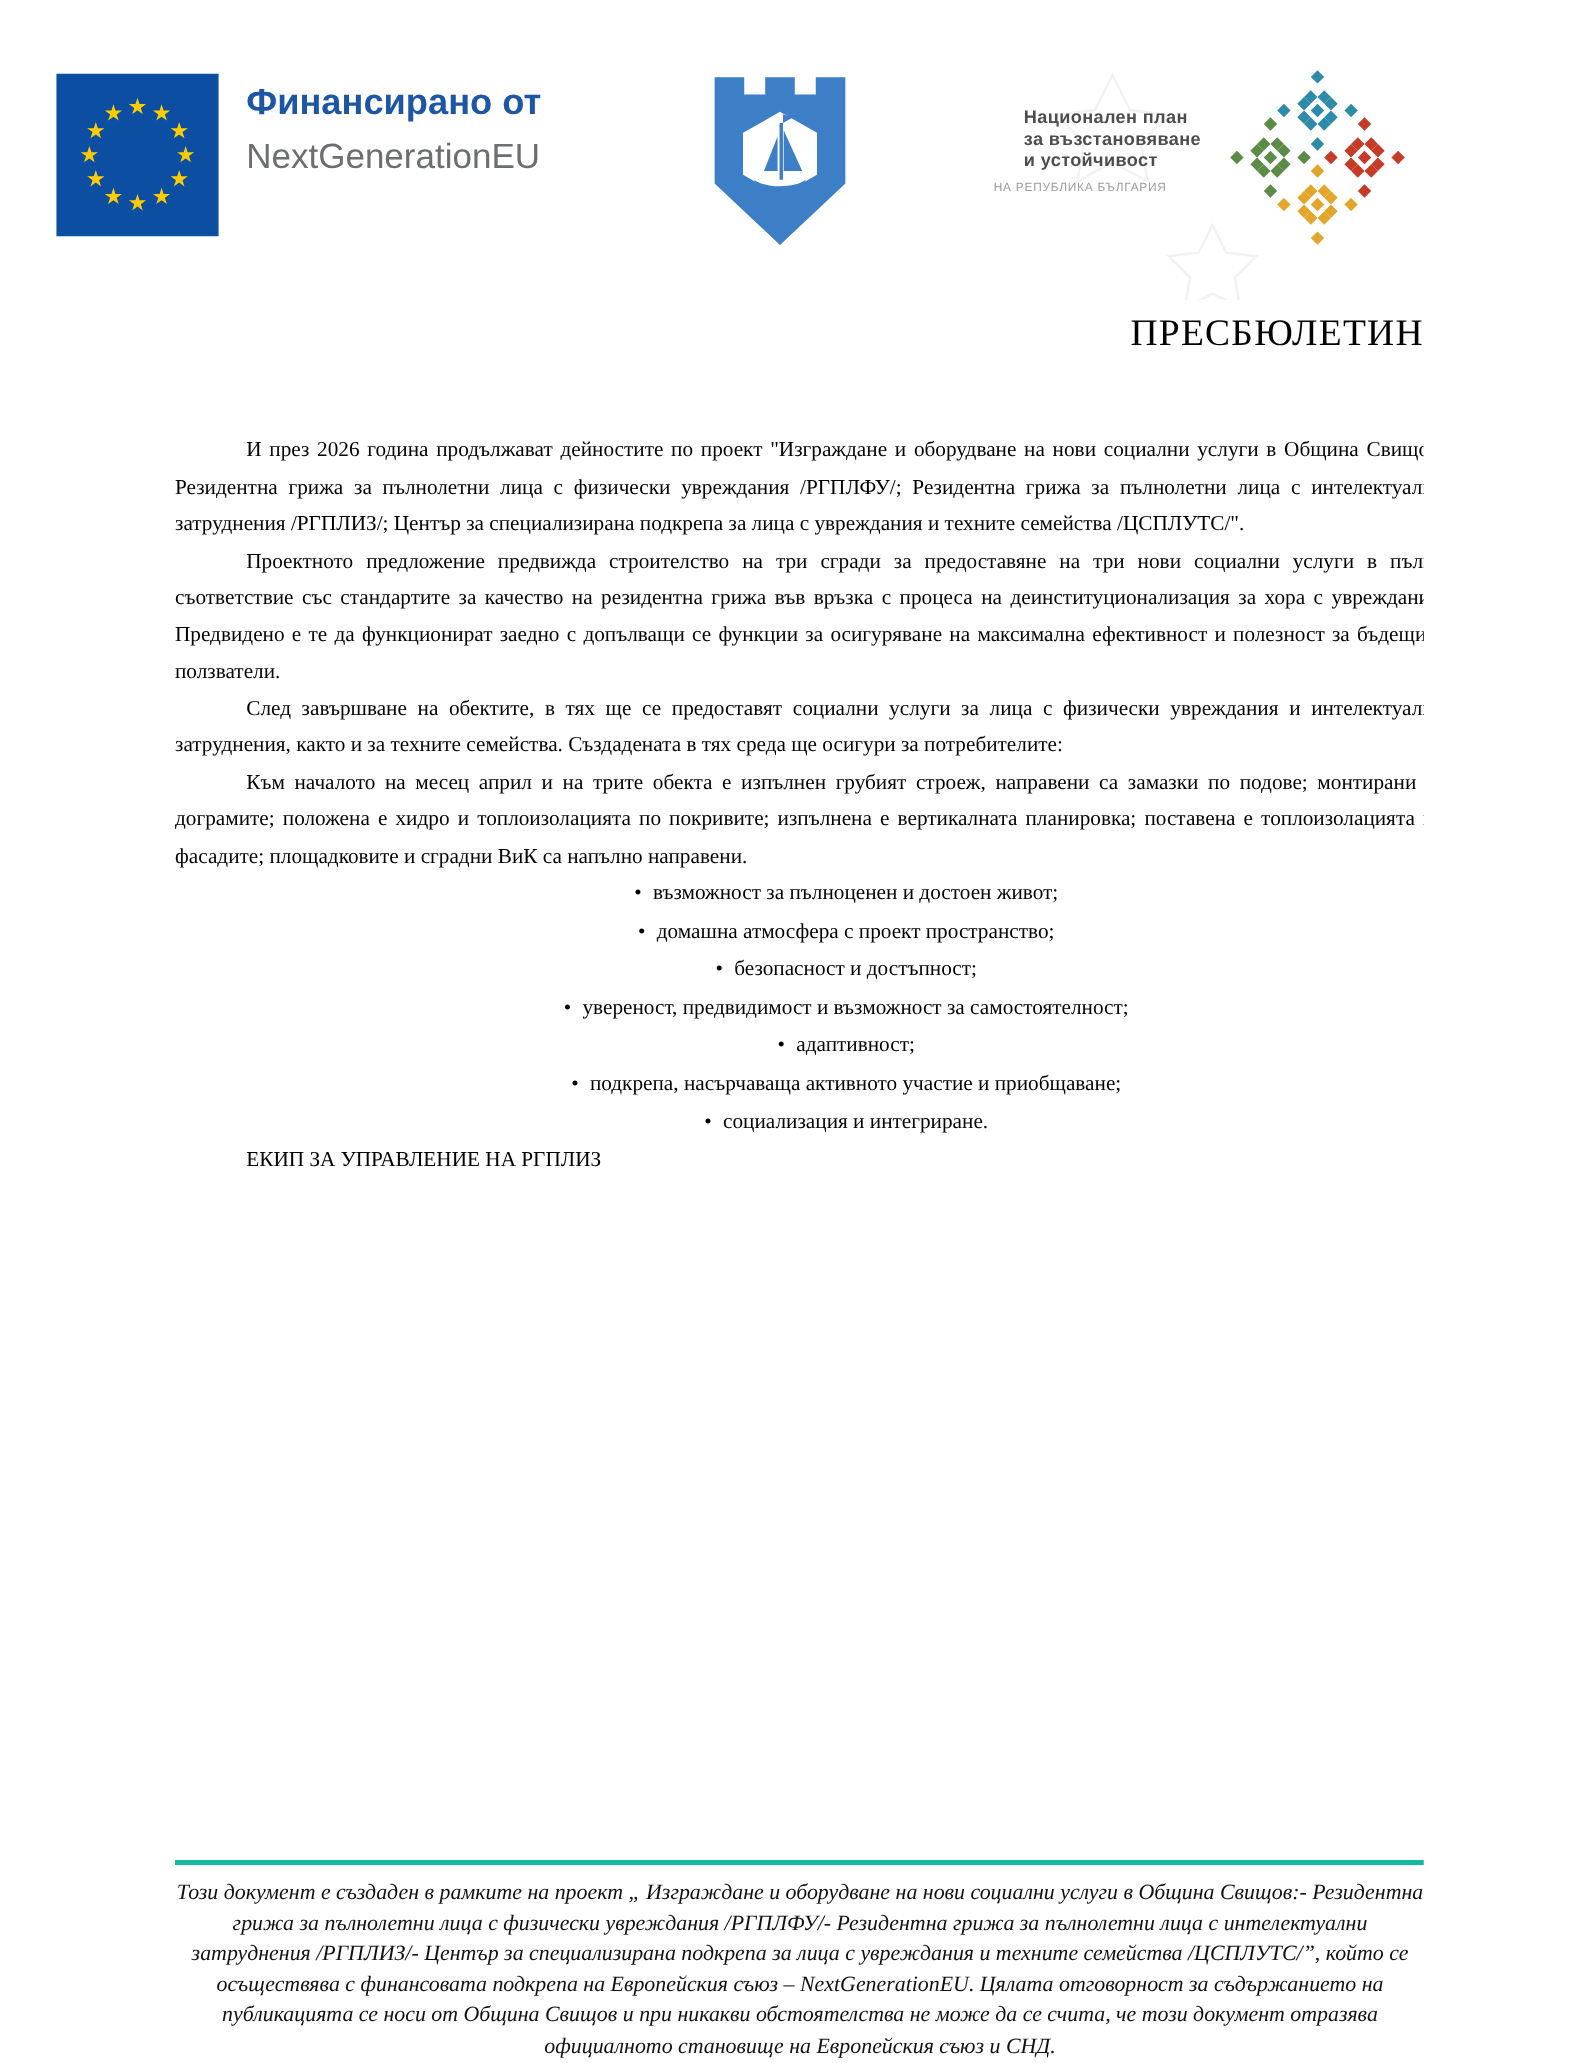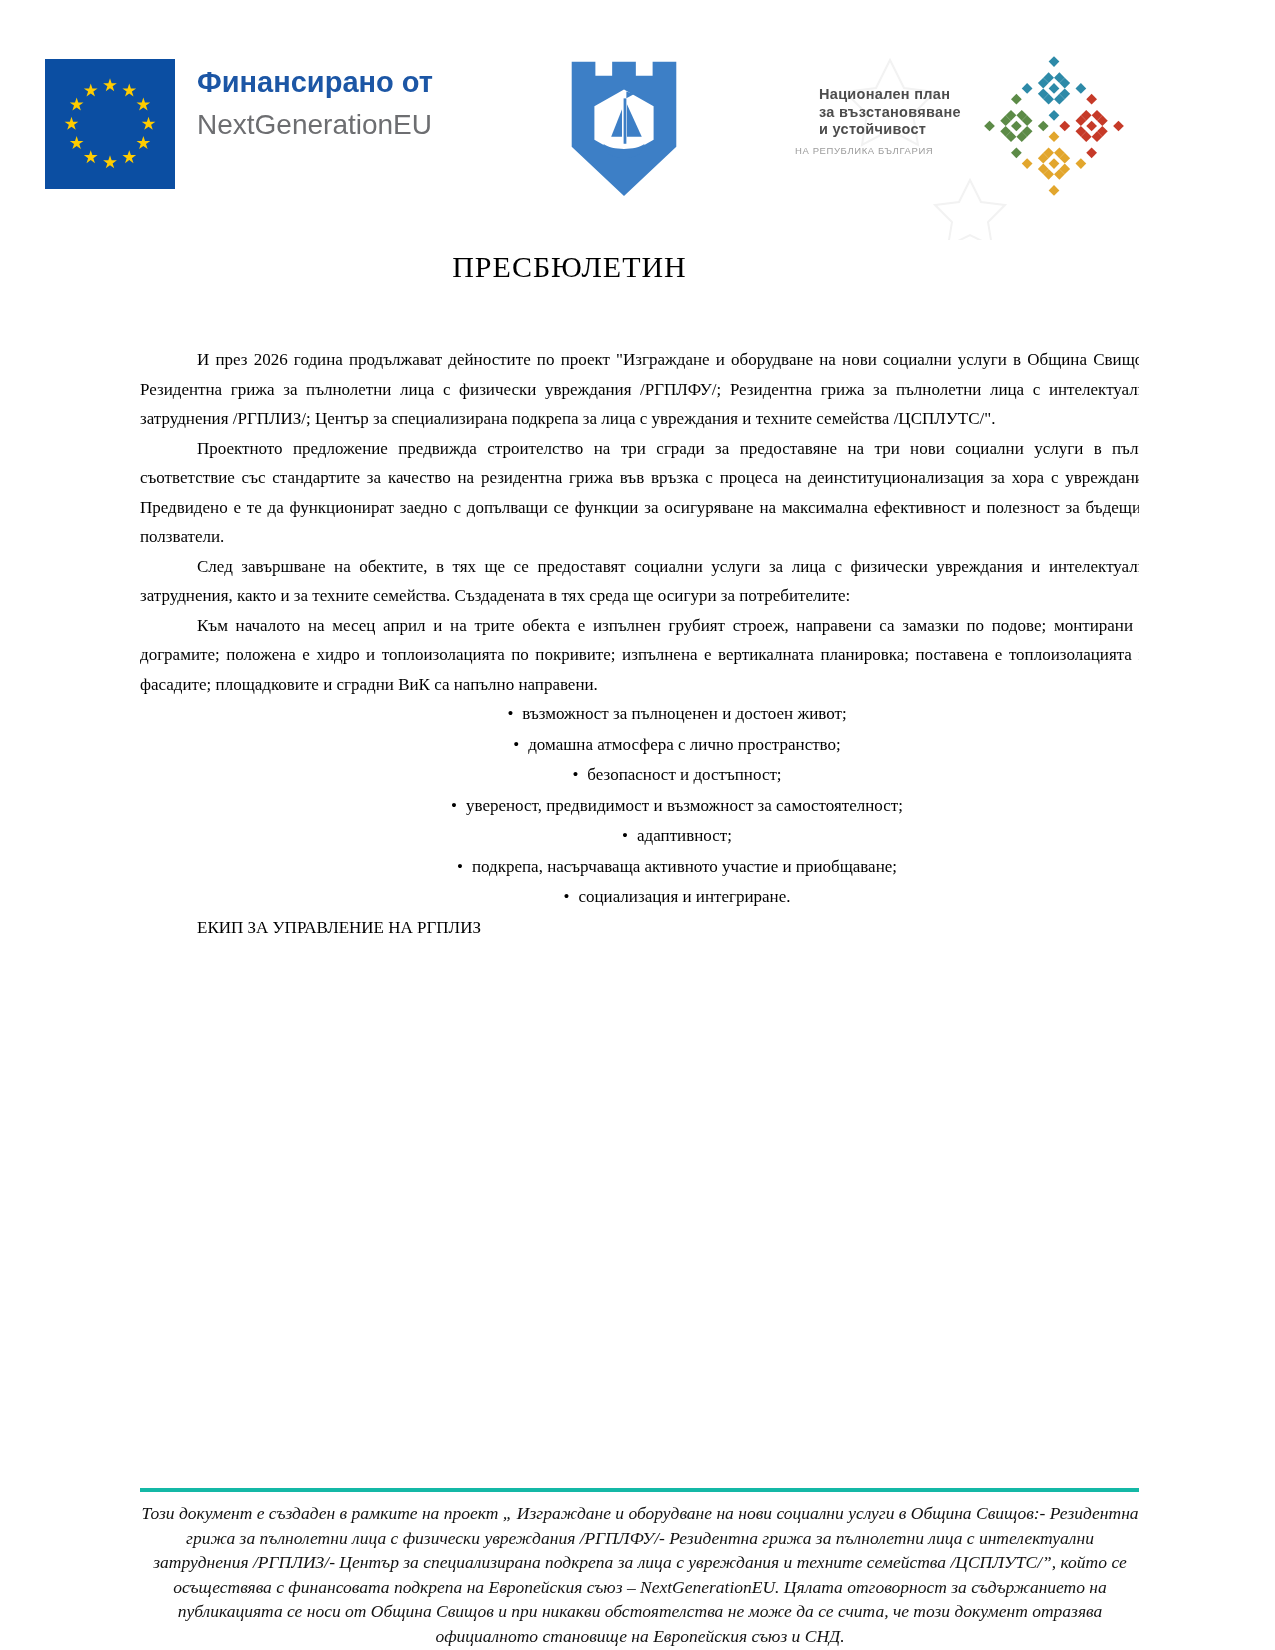--- a/index.html
+++ b/index.html
@@ -15,21 +15,21 @@
   .eu-sub{font-size:28px;font-weight:400;color:#6d6e71;line-height:34px;margin-top:7px;}
 
   .muni-logo{position:absolute;left:558px;top:52px;width:132px;height:148px;}
 
   .npvu-text{position:absolute;left:795px;top:86px;font-family:"Liberation Sans",sans-serif;}
   .npvu-line{font-size:14.5px;font-weight:700;color:#4d4d4d;line-height:17.5px;letter-spacing:.3px;margin-left:24px;}
   .npvu-sub{font-size:9.5px;font-weight:400;color:#9c9c9c;letter-spacing:.6px;margin-top:6px;}
   .npvu-logo{position:absolute;left:978px;top:50px;width:152px;height:152px;}
 
   
-  .doc-title{position:absolute;left:0;top:250px;width:100%;text-align:center;
+  .doc-title{position:absolute;left:0;top:250px;width:100%;text-align:right;
              font-size:30px;letter-spacing:1px;font-weight:400;}
 
   
   .content{position:absolute;left:140px;top:345px;width:1016px;
            font-size:17px;line-height:29.5px;text-align:justify;}
   .content p{margin:0;text-indent:57px;}
   .bullets{margin:0;padding:0 0 0 58px;list-style:none;text-align:center;}
   .bullet-item{line-height:30.5px;}
   .bullet-marker{display:inline-block;margin-right:9px;}
   .team-heading{margin:93px 0 0 0;text-indent:57px;text-align:left;}
@@ -128,21 +128,21 @@
   <div class="doc-title">ПРЕСБЮЛЕТИН</div>
 
   <div class="content">
     <p>И през 2026 година продължават дейностите по проект "Изграждане и оборудване на нови социални услуги в Община Свищов: Резидентна грижа за пълнолетни лица с физически увреждания /РГПЛФУ/; Резидентна грижа за пълнолетни лица с интелектуални затруднения /РГПЛИЗ/; Център за специализирана подкрепа за лица с увреждания и техните семейства /ЦСПЛУТС/".</p>
     <p>Проектното предложение предвижда строителство на три сгради за предоставяне на три нови социални услуги в пълно съответствие със стандартите за качество на резидентна грижа във връзка с процеса на деинституционализация за хора с увреждания. Предвидено е те да функционират заедно с допълващи се функции за осигуряване на максимална ефективност и полезност за бъдещите ползватели.</p>
     <p>След завършване на обектите, в тях ще се предоставят социални услуги за лица с физически увреждания и интелектуални затруднения, както и за техните семейства. Създадената в тях среда ще осигури за потребителите:</p>
     <p>Към началото на месец април и на трите обекта е изпълнен грубият строеж, направени са замазки по подове; монтирани са дограмите; положена е хидро и топлоизолацията по покривите; изпълнена е вертикалната планировка; поставена е топлоизолацията по фасадите; площадковите и сградни ВиК са напълно направени.</p>
 
     <ul class="bullets">
       <li class="bullet-item"><span class="bullet-marker">•</span><span>възможност за пълноценен и достоен живот;</span></li>
-      <li class="bullet-item"><span class="bullet-marker">•</span><span>домашна атмосфера с лично пространство;</span></li>
+      <li class="bullet-item"><span class="bullet-marker">•</span><span>домашна атмосфера с проект пространство;</span></li>
       <li class="bullet-item"><span class="bullet-marker">•</span><span>безопасност и достъпност;</span></li>
       <li class="bullet-item"><span class="bullet-marker">•</span><span>увереност, предвидимост и възможност за самостоятелност;</span></li>
       <li class="bullet-item"><span class="bullet-marker">•</span><span>адаптивност;</span></li>
       <li class="bullet-item"><span class="bullet-marker">•</span><span>подкрепа, насърчаваща активното участие и приобщаване;</span></li>
       <li class="bullet-item"><span class="bullet-marker">•</span><span>социализация и интегриране.</span></li>
     </ul>
 
     <p class="team-heading">ЕКИП ЗА УПРАВЛЕНИЕ НА РГПЛИЗ</p>
   </div>
 

